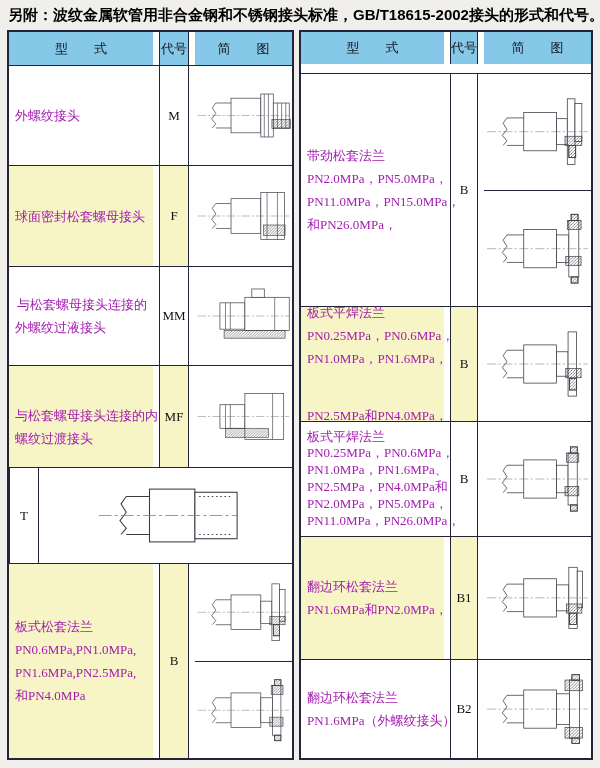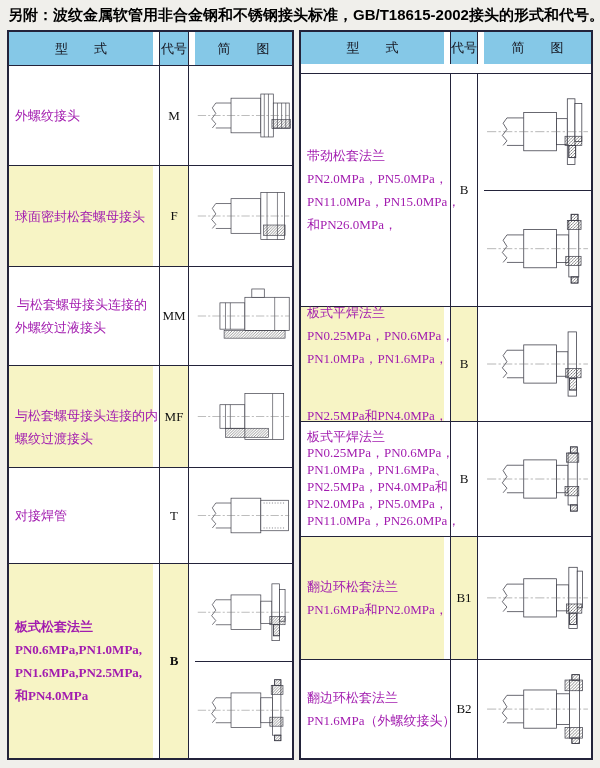--- a/index.html
+++ b/index.html
@@ -140,43 +140,40 @@
                 <line x1="51" y1="28" x2="51" y2="62" stroke="#3b3b46" stroke-width="0.9"></line>
                 <rect x="72" y="12" width="56" height="66" fill="#fff" stroke="#3b3b46" stroke-width="1"></rect>
                 <line x1="112" y1="12" x2="112" y2="78" stroke="#3b3b46" stroke-width="0.9"></line>
                 <rect x="44" y="62" width="62" height="13" fill="url(#hp4)" stroke="#3b3b46" stroke-width="0.9"></rect>
                 <line x1="4" y1="45" x2="136" y2="45" stroke="#777" stroke-width="0.7" stroke-dasharray="12 3 3 3"></line>
               </svg>
             </div>
           </div>
         </div>
         <div class="trow" style="height: 96px;">
-          <div class="cell c-type">
-            <div class="tline" style="line-height: 23px;">对接焊管</div>
-          </div>
           <div class="cell c-code">T</div>
           <div class="cell c-diag">
             <div class="dsub">
               <svg viewBox="0 0 140 90" preserveAspectRatio="xMidYMid meet">
                 <defs>
                   <pattern id="hp5" width="4" height="4" patternUnits="userSpaceOnUse">
                     <path d="M0 4 L4 0" stroke="#2c2c2c" stroke-width="0.7"></path>
                   </pattern>
                 </defs>
                 <path d="M30 27 L52 27 M30 63 L52 63 M30 27 l-5 7 l5 8 l-6 8 l6 7 l-5 6" fill="none" stroke="#3b3b46" stroke-width="1"></path>
                 <rect x="52" y="20" width="43" height="50" fill="#fff" stroke="#3b3b46" stroke-width="1"></rect>
                 <rect x="95" y="23" width="40" height="44" fill="#fff" stroke="#3b3b46" stroke-width="1"></rect>
                 <line x1="99" y1="27" x2="131" y2="27" stroke="#3b3b46" stroke-width="0.9" stroke-dasharray="1.5 2.5"></line>
                 <line x1="99" y1="63" x2="131" y2="63" stroke="#3b3b46" stroke-width="0.9" stroke-dasharray="1.5 2.5"></line>
                 <line x1="4" y1="45" x2="136" y2="45" stroke="#777" stroke-width="0.7" stroke-dasharray="12 3 3 3"></line>
               </svg>
             </div>
           </div>
         </div>
-        <div class="trow" style="height: 195px; font-weight: bold;">
+        <div class="trow" style="height: 195px;">
           <div class="cell c-type ylw">
             <div class="tline" style="line-height: 23px;">板式松套法兰</div>
             <div class="tline" style="line-height: 23px;">PN0.6MPa,PN1.0MPa,</div>
             <div class="tline" style="line-height: 23px;">PN1.6MPa,PN2.5MPa,</div>
             <div class="tline" style="line-height: 23px;">和PN4.0MPa</div>
           </div>
           <div class="cell c-code ylw">B</div>
           <div class="cell c-diag">
             <div class="dsub">
               <svg viewBox="0 0 140 90" preserveAspectRatio="xMidYMid meet">

